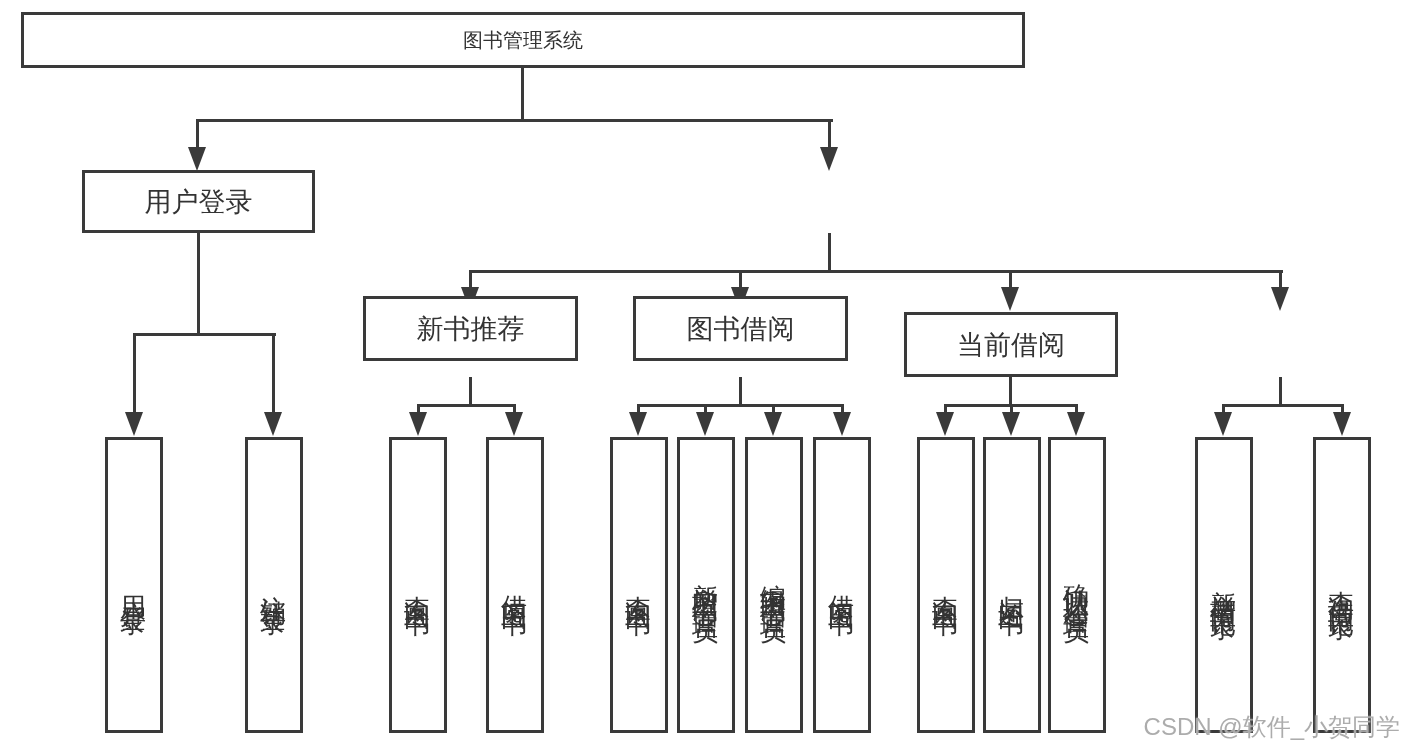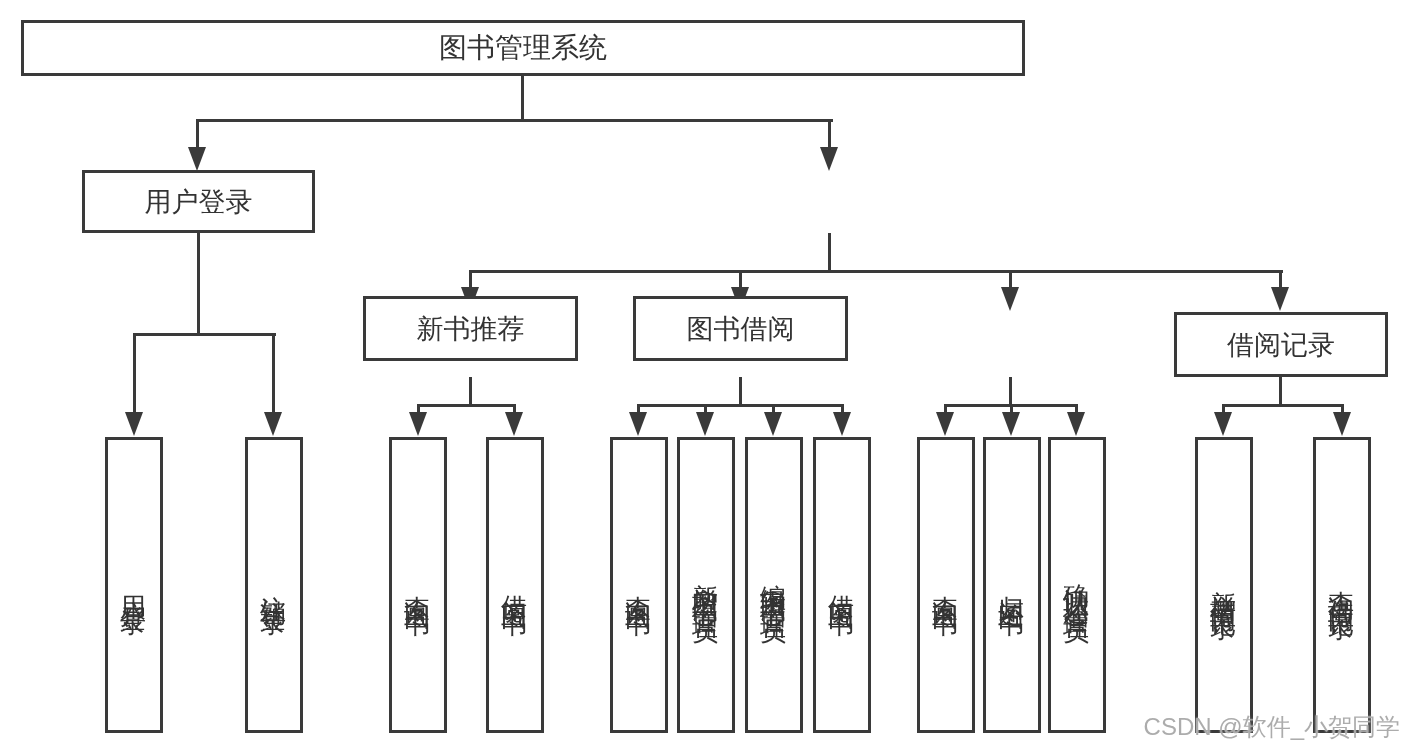--- a/index.html
+++ b/index.html
@@ -20,21 +20,21 @@
     position: absolute;
     box-sizing: border-box;
     background: #ffffff;
     border: 3px solid #3a3a3a;
     display: flex;
     align-items: center;
     justify-content: center;
     color: #333333;
     z-index: 2;
   }
-  .box.root  { font-size: 28px; margin-top: 8px; }
+  .box.root  { font-size: 20px; }
   .box.level { font-size: 27px; }
   
   .vbox {
     position: absolute;
     box-sizing: border-box;
     background: #ffffff;
     border: 3px solid #3a3a3a;
     display: flex;
     align-items: center;
     justify-content: center;
@@ -114,22 +114,22 @@
   <div class="arrow" style="left:1001px; top:287px;"></div>
   <div class="vline" style="left:1279px; top:270px; height:19px;"></div>
   <div class="arrow" style="left:1271px; top:287px;"></div>
 
   <div class="box level" style="left:363px; top:296px; width:215px; height:65px;">
     <span>新书推荐</span>
   </div>
   <div class="box level" style="left:633px; top:296px; width:215px; height:65px;">
     <span>图书借阅</span>
   </div>
-  <div class="box level" style="left:1174px; top:312px; width:214px; height:65px;">
-    <span>借阅记录</span>
+  <div class="box level" style="left:904px; top:312px; width:214px; height:65px;">
+    <span>当前借阅</span>
   </div>
 
   <div class="vline" style="left:469px; top:377px; height:29px;"></div>
   <div class="hline" style="left:417px; top:404px; width:99px;"></div>
   <div class="vline" style="left:417px; top:404px; height:10px;"></div>
   <div class="arrow" style="left:409px; top:412px;"></div>
   <div class="vline" style="left:513px; top:404px; height:10px;"></div>
   <div class="arrow" style="left:505px; top:412px;"></div>
 
   <div class="vline" style="left:739px; top:377px; height:27px;"></div>

